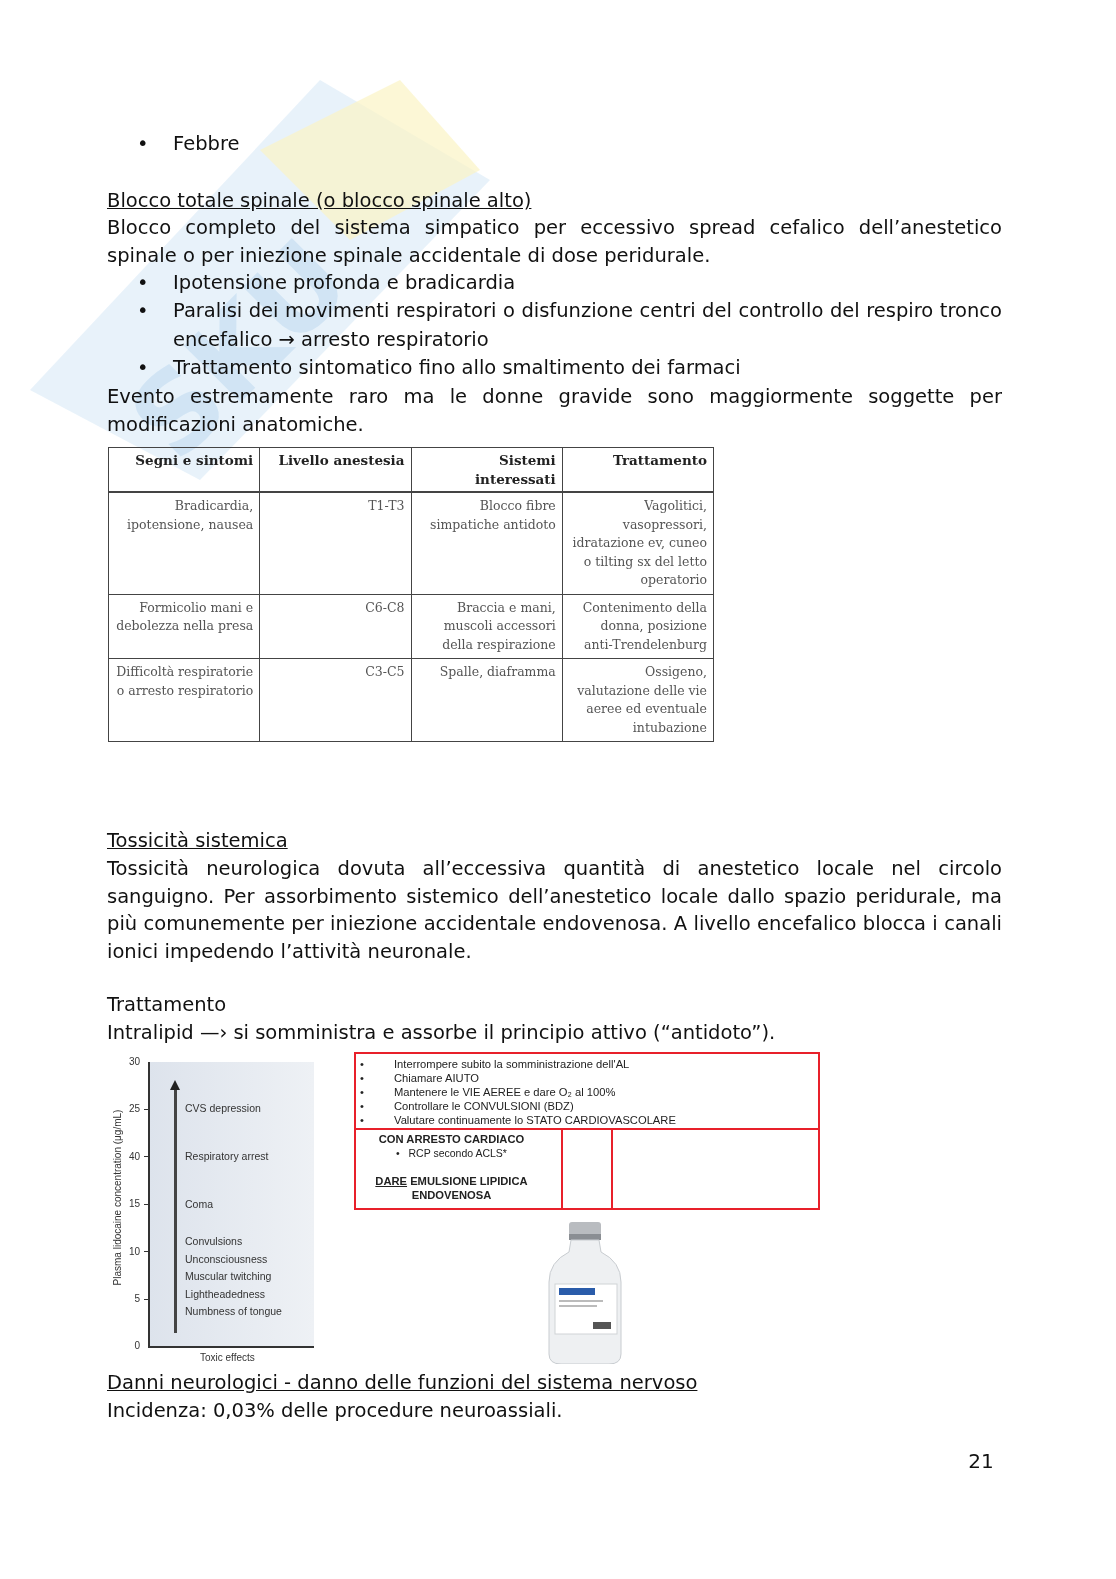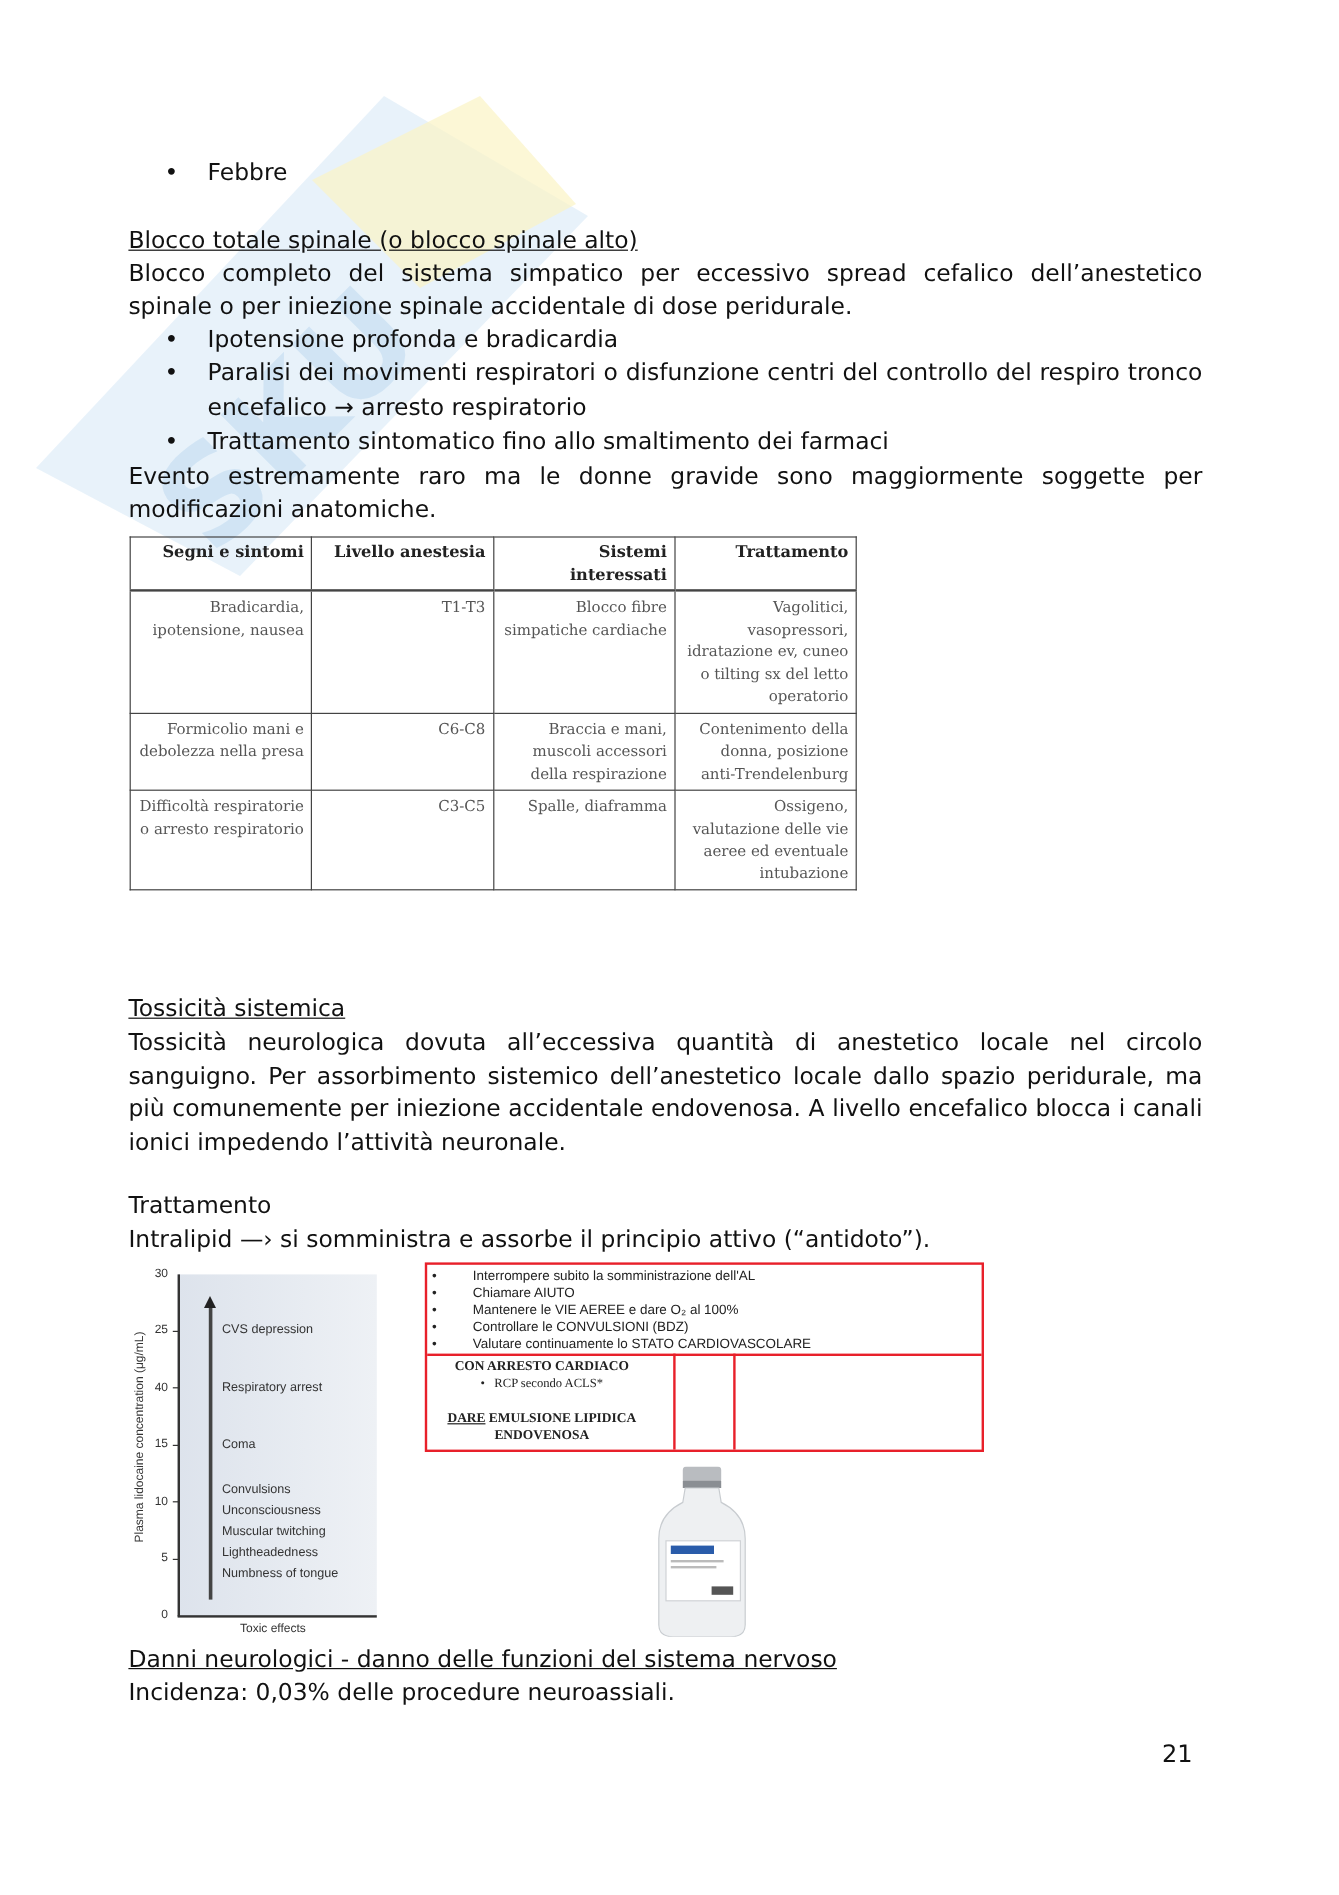--- a/index.html
+++ b/index.html
@@ -29,21 +29,21 @@
   .chart .eff { position: absolute; left: 81px; font-family: "Liberation Sans", sans-serif; font-size: 10.5px; color: #333; white-space: nowrap; }
   .chart .xlab { position: absolute; left: 96px; top: 300px; font-family: "Liberation Sans", sans-serif; font-size: 10px; color: #333; }
   .redbox { position: absolute; left: 354px; top: 1052px; width: 462px; height: 154px; border: 2px solid #e8202a;
             font-family: "Liberation Sans", sans-serif; color: #222; background: #fff; }
   .redbox ul { margin: 0; padding: 3px 0 0 0; list-style: none; font-size: 11.2px; line-height: 14px; }
   .redbox li { position: relative; padding-left: 38px; }
   .redbox li::before { content: "•"; position: absolute; left: 4px; }
   .redbox .hline { position: absolute; left: 0; top: 74px; width: 100%; height: 2px; background: #e8202a; }
   .redbox .v1 { position: absolute; left: 205px; top: 74px; width: 2px; height: 80px; background: #e8202a; }
   .redbox .v2 { position: absolute; left: 255px; top: 74px; width: 2px; height: 80px; background: #e8202a; }
-  .redbox .c1 { position: absolute; left: 0; top: 78px; width: 191px; text-align: center; font-size: 11.2px; line-height: 14px; font-family: Liberation Serif, serif; }
+  .redbox .c1 { position: absolute; left: 0; top: 78px; width: 191px; text-align: center; font-size: 11.2px; line-height: 14px; }
   .redbox .c2 { position: absolute; left: 257px; top: 78px; width: 205px; text-align: center; font-size: 11.2px; line-height: 14px; }
   .redbox b { font-weight: bold; }
   .bottle { position: absolute; left: 545px; top: 1222px; width: 80px; height: 142px; }
   .pagenum { position: absolute; left: 960px; top: 1449px; width: 42px; text-align: center; font-size: 20px; }
 </style>
 </head>
 <body>
 
 <svg class="wm" viewBox="0 0 470 420">
   <polygon points="10,330 300,20 470,120 180,420" fill="#d6e8f6" opacity="0.55"></polygon>
@@ -72,21 +72,21 @@
       <th>Segni e sintomi</th>
       <th>Livello anestesia</th>
       <th>Sistemi interessati</th>
       <th>Trattamento</th>
     </tr>
   </thead>
   <tbody>
     <tr style="height:79px">
       <td>Bradicardia, ipotensione, nausea</td>
       <td>T1-T3</td>
-      <td>Blocco fibre simpatiche cardiache</td>
+      <td>Blocco fibre simpatiche antidoto</td>
       <td>Vagolitici, vasopressori, idratazione ev, cuneo o tilting sx del letto operatorio</td>
     </tr>
     <tr style="height:61px">
       <td>Formicolio mani e debolezza nella presa</td>
       <td>C6-C8</td>
       <td>Braccia e mani, muscoli accessori della respirazione</td>
       <td>Contenimento della donna, posizione anti-Trendelenburg</td>
     </tr>
     <tr style="height:61px">
       <td>Difficoltà respiratorie o arresto respiratorio</td>

